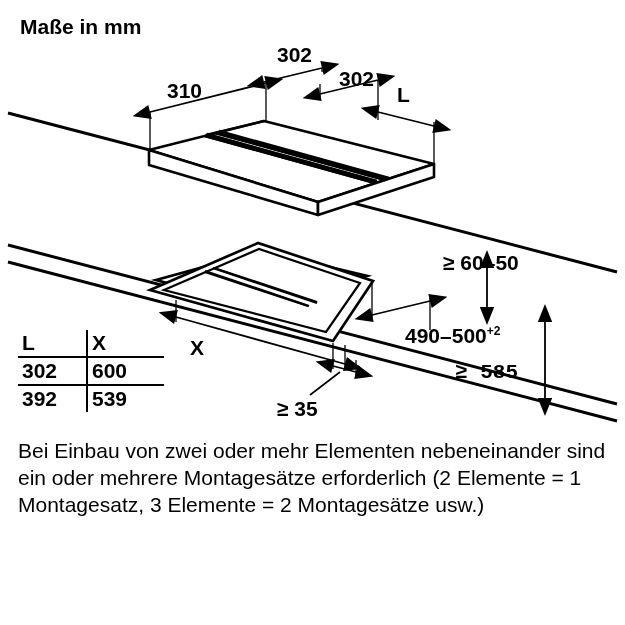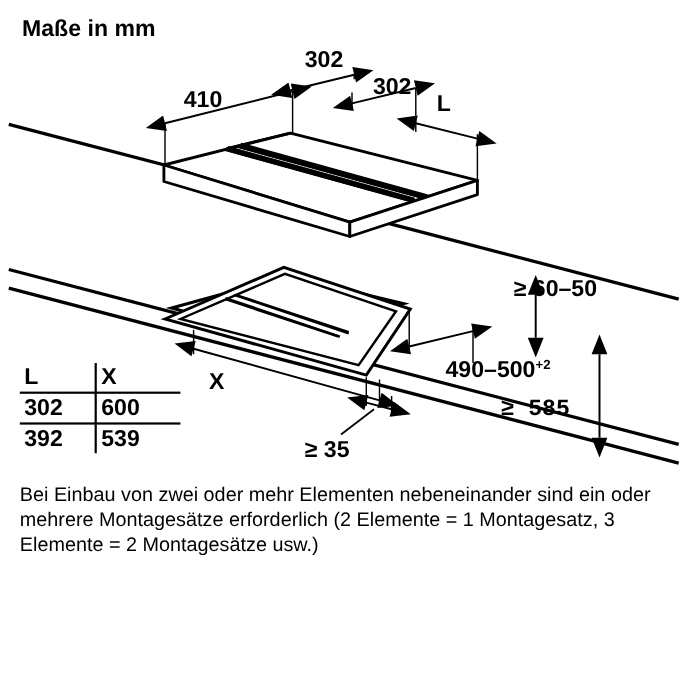--- a/index.html
+++ b/index.html
@@ -38,21 +38,21 @@
     text-align:left;
     white-space:nowrap;
   }
   #table td.c1{width:54px;}
   #table td.c2{width:62px;}
   #table tr.r0 td{border-bottom:2px solid #000;}
   #table tr.r1 td{border-bottom:2px solid #000;}
   #table td.c1{border-right:2px solid #000;}
   #paragraph{
     position:absolute;left:18px;top:438px;width:592px;
-    font-size:18px;font-weight:400;
+    font-size:21px;font-weight:400;
     line-height:1.28;
     letter-spacing:0px;
   }
   .sup{font-size:12px;vertical-align:super;font-weight:700;}
 </style>
 </head>
 <body>
 
 <div id="stage">
 
@@ -303,26 +303,26 @@
       <line x1="333" y1="366" x2="356" y2="372" marker-start="url(#arrL)" marker-end="url(#arrR)"></line>
       <line x1="333" y1="343" x2="333" y2="369" stroke-width="1.3"></line>
       <line x1="356" y1="360" x2="356" y2="375" stroke-width="1.3"></line>
     </g>
 
     <g stroke="#000" stroke-width="1.6" fill="none">
       <line x1="310" y1="395" x2="340" y2="372"></line>
     </g>
   </svg>
 
-  <div class="lbl" style="left:167px;top:80px;">410</div>
+  <div class="lbl" style="left:167px;top:80px;">310</div>
   <div class="lbl" style="left:277px;top:44px;">302</div>
   <div class="lbl" style="left:339px;top:68px;">302</div>
   <div class="lbl" style="left:397px;top:84px;">L</div>
 
-  <div class="lbl" style="left:443px;top:252px;margin-left:24px;">≥ 60–50</div>
+  <div class="lbl" style="left:443px;top:252px;">≥ 60–50</div>
 
   <div class="lbl" style="left:190px;top:337px;">X</div>
 
   <div class="lbl" style="left:376px;top:325px;margin-left:29px;">
     <span>490–500</span><span class="sup">+2</span>
   </div>
 
   <div class="lbl" style="left:455px;top:362px;font-family:Liberation Mono, monospace;">≥ 585</div>
   <div class="lbl" style="left:277px;top:398px;">≥ 35</div>
 

